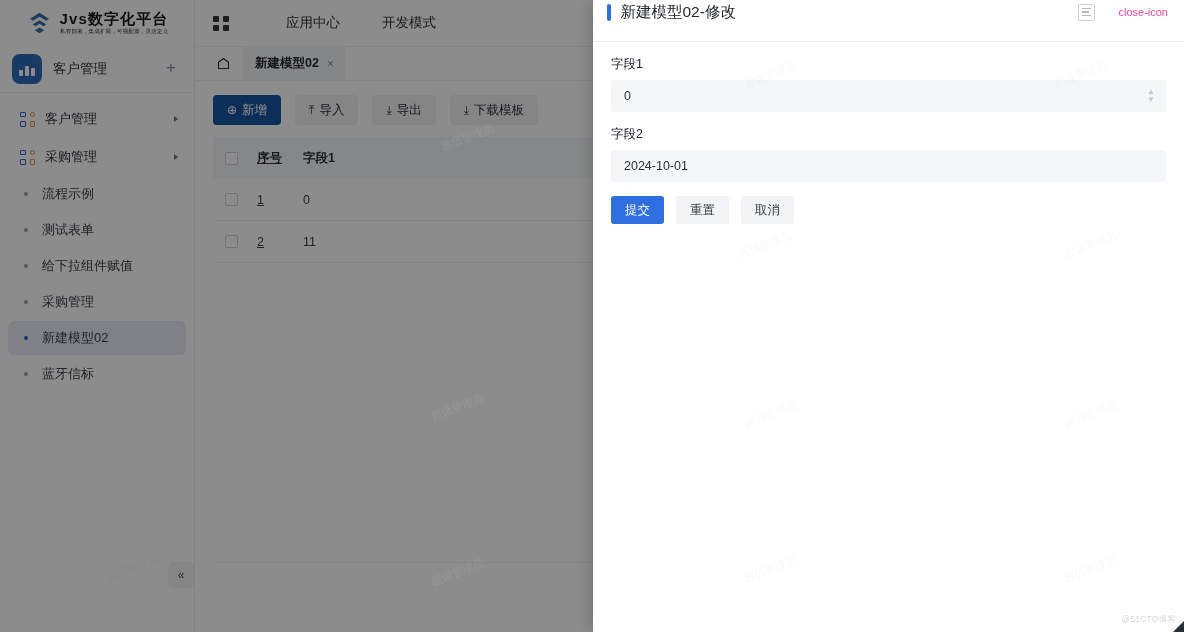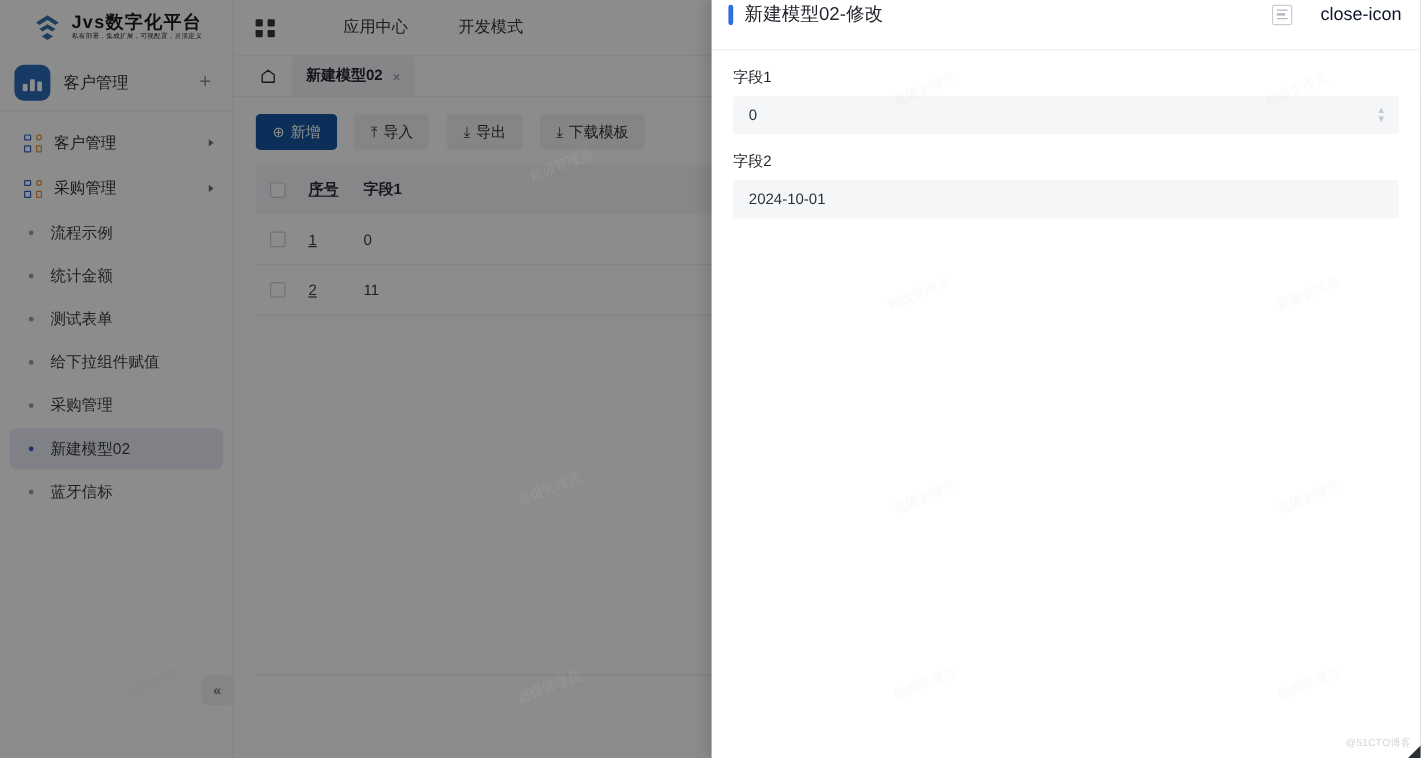--- a/index.html
+++ b/index.html
@@ -141,21 +141,21 @@
   }
   .title-bar { width: 3.5px; height: 17px; background: #2f6ede; border-radius: 2px; flex: 0 0 3.5px; }
   .modal-title { font-size: 15.5px; color: #1f2329; flex: 1; }
   .head-icon {
     width: 17px; height: 17px; border: 1px solid #c9ced4; border-radius: 2px;
     display: flex; flex-direction: column; justify-content: center; gap: 2px;
     padding: 0 3px; cursor: pointer;
   }
   .head-icon i { display: block; height: 1.3px; background: #b3b9c0; }
   .head-icon i:nth-child(2) { width: 70%; }
-  .head-close { color: #0f172a; font-size: 15px; cursor: pointer; margin-left: 13px; line-height: 1; }
+  .head-close { color: #ec4899; font-size: 11px; cursor: pointer; margin-left: 13px; line-height: 1; }
 
   .modal-body { flex: 1; padding: 14px 18px 0 18px; position: relative; overflow: hidden; }
   .field-label { font-size: 12.5px; color: #20242a; margin-bottom: 7px; }
   .field-input {
     height: 32px; background: #f5f6f8; border: 1px solid transparent; border-radius: 3px;
     display: flex; align-items: center; padding: 0 12px; font-size: 12.5px; color: #2b3038;
     margin-bottom: 14px; position: relative; cursor: text;
   }
   .spin { position: absolute; right: 10px; display: flex; flex-direction: column;
           gap: 2px; color: #c5cad0; font-size: 8px; line-height: 6px; cursor: pointer; }
@@ -232,24 +232,20 @@
             </div>
           <span class="menu-label">采购管理</span>
           <span class="caret"></span>
         </div>
         <div class="menu-item">
           <span class="dot"></span>
           <span class="menu-label">流程示例</span>
         </div>
         <div class="menu-item">
           <span class="dot"></span>
-          <span class="menu-label">统计金额</span>
-        </div>
-        <div class="menu-item">
-          <span class="dot"></span>
           <span class="menu-label">测试表单</span>
         </div>
         <div class="menu-item">
           <span class="dot"></span>
           <span class="menu-label">给下拉组件赋值</span>
         </div>
         <div class="menu-item">
           <span class="dot"></span>
           <span class="menu-label">采购管理</span>
         </div>
@@ -368,20 +364,25 @@
           <span>▲</span>
           <span>▼</span>
         </span>
       </div>
 
       <div class="field-label">字段2</div>
       <div class="field-input">
         <span>2024-10-01</span>
       </div>
 
+      <div class="modal-actions">
+        <div class="mbtn primary">提交</div>
+        <div class="mbtn">重置</div>
+        <div class="mbtn">取消</div>
+      </div>
 
       <div class="wm" style="left:150px; top:25px;">超级管理员</div>
       <div class="wm" style="left:460px; top:25px;">超级管理员</div>
       <div class="wm" style="left:145px; top:195px;">超级管理员</div>
       <div class="wm" style="left:470px; top:195px;">超级管理员</div>
       <div class="wm" style="left:150px; top:365px;">超级管理员</div>
       <div class="wm" style="left:470px; top:365px;">超级管理员</div>
       <div class="wm" style="left:150px; top:520px;">超级管理员</div>
       <div class="wm" style="left:470px; top:520px;">超级管理员</div>
     </div>

